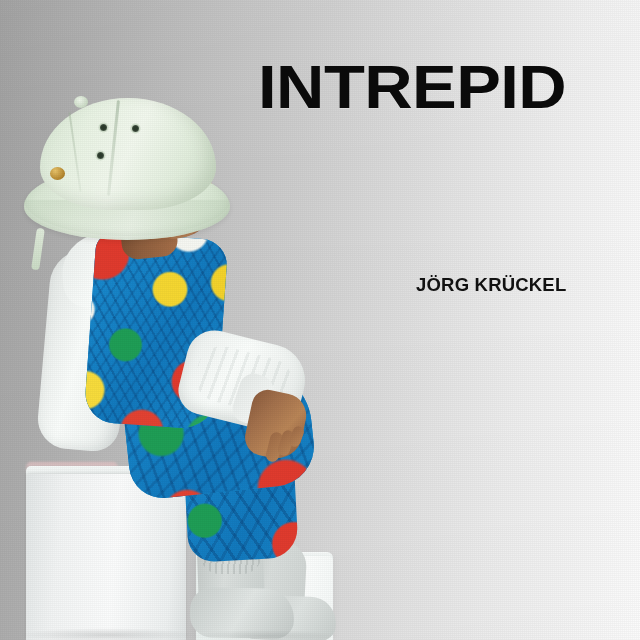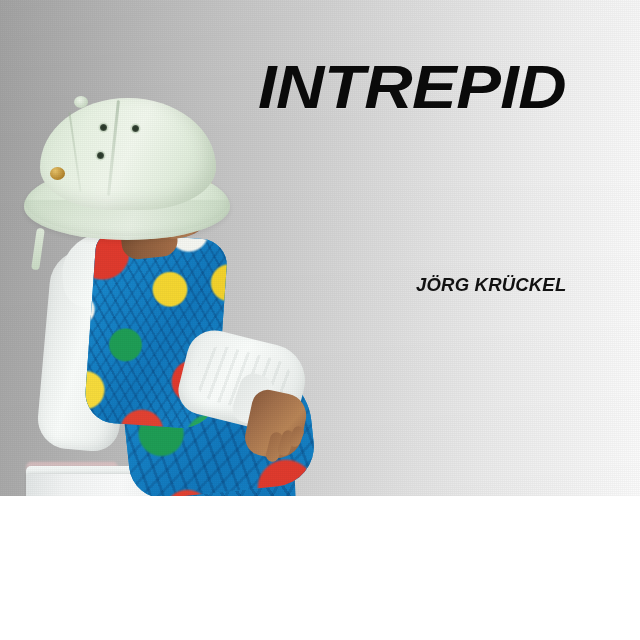--- a/index.html
+++ b/index.html
@@ -4,23 +4,22 @@
 <style>
   * { margin:0; padding:0; box-sizing:border-box; }
   html,body { width:640px; height:640px; overflow:hidden; }
   body {
     font-family:"Liberation Sans", sans-serif;
     background:#ffffff;
   }
 
   #cover {
     position:relative;
-    width:640px; height:496px;
+    width:640px; height:640px;
     overflow:hidden;
-    font-style:italic;
   }
 
   
   .bg {
     position:absolute; inset:0;
     background:linear-gradient(100deg,
         #9e9e9e 0%,
         #a8a8a8 8%,
         #b8b8b8 22%,
         #c6c6c6 36%,

